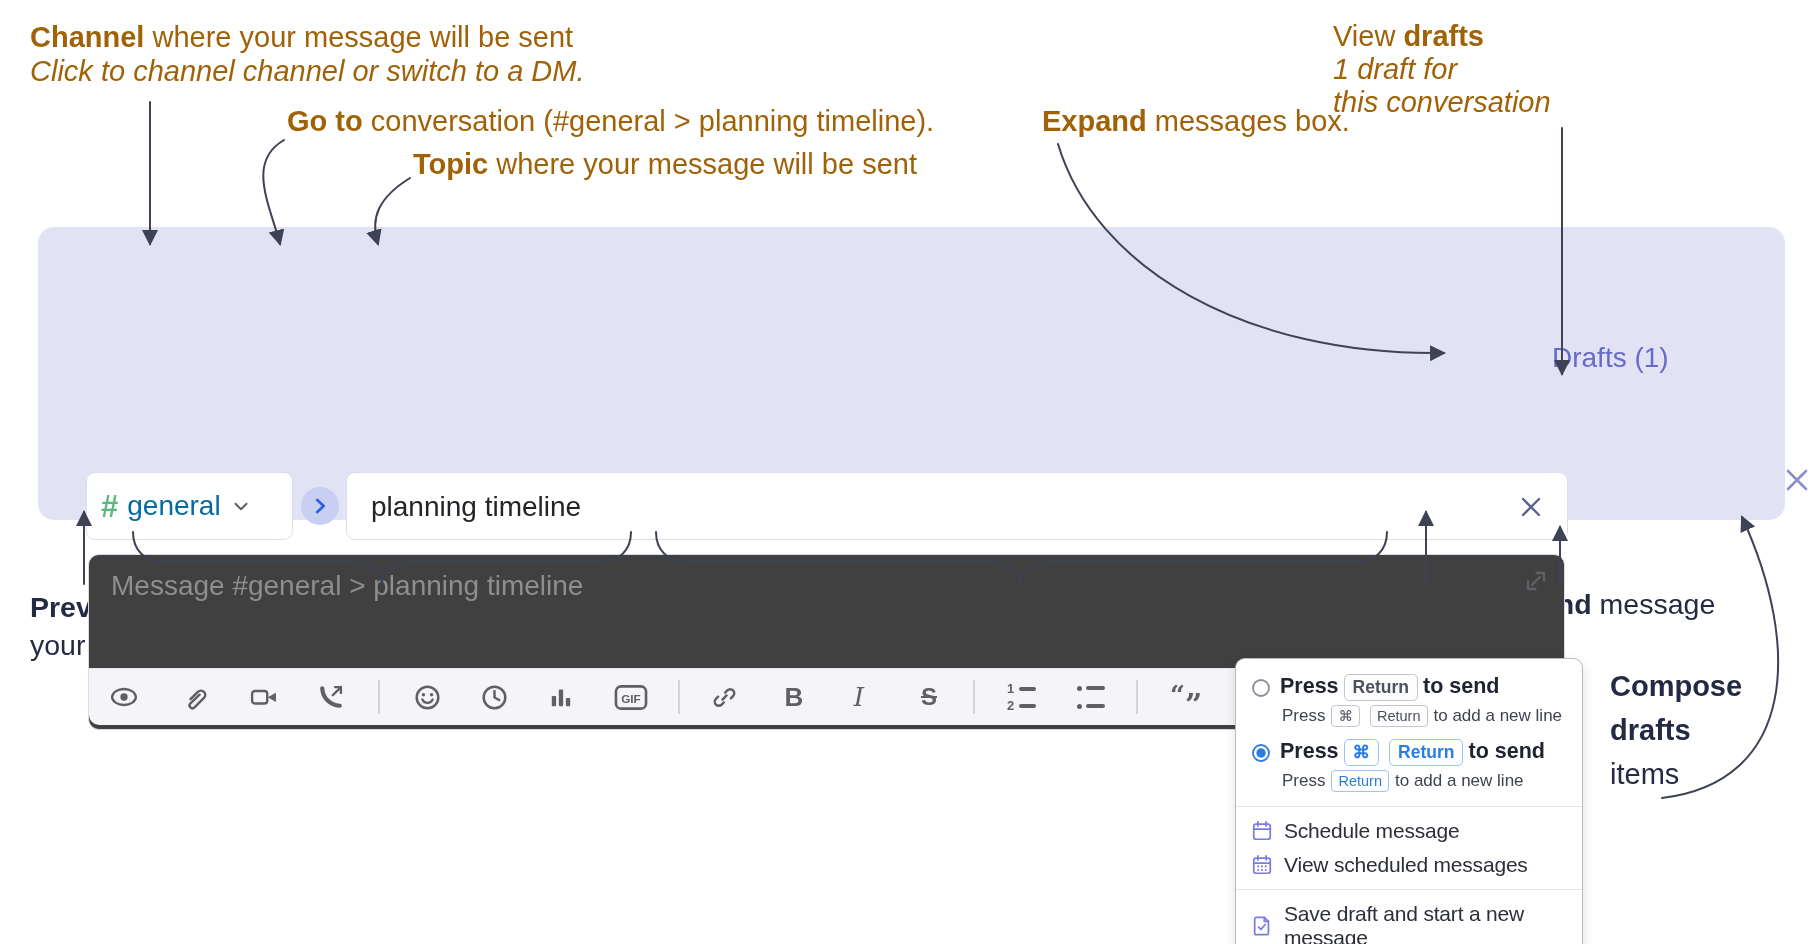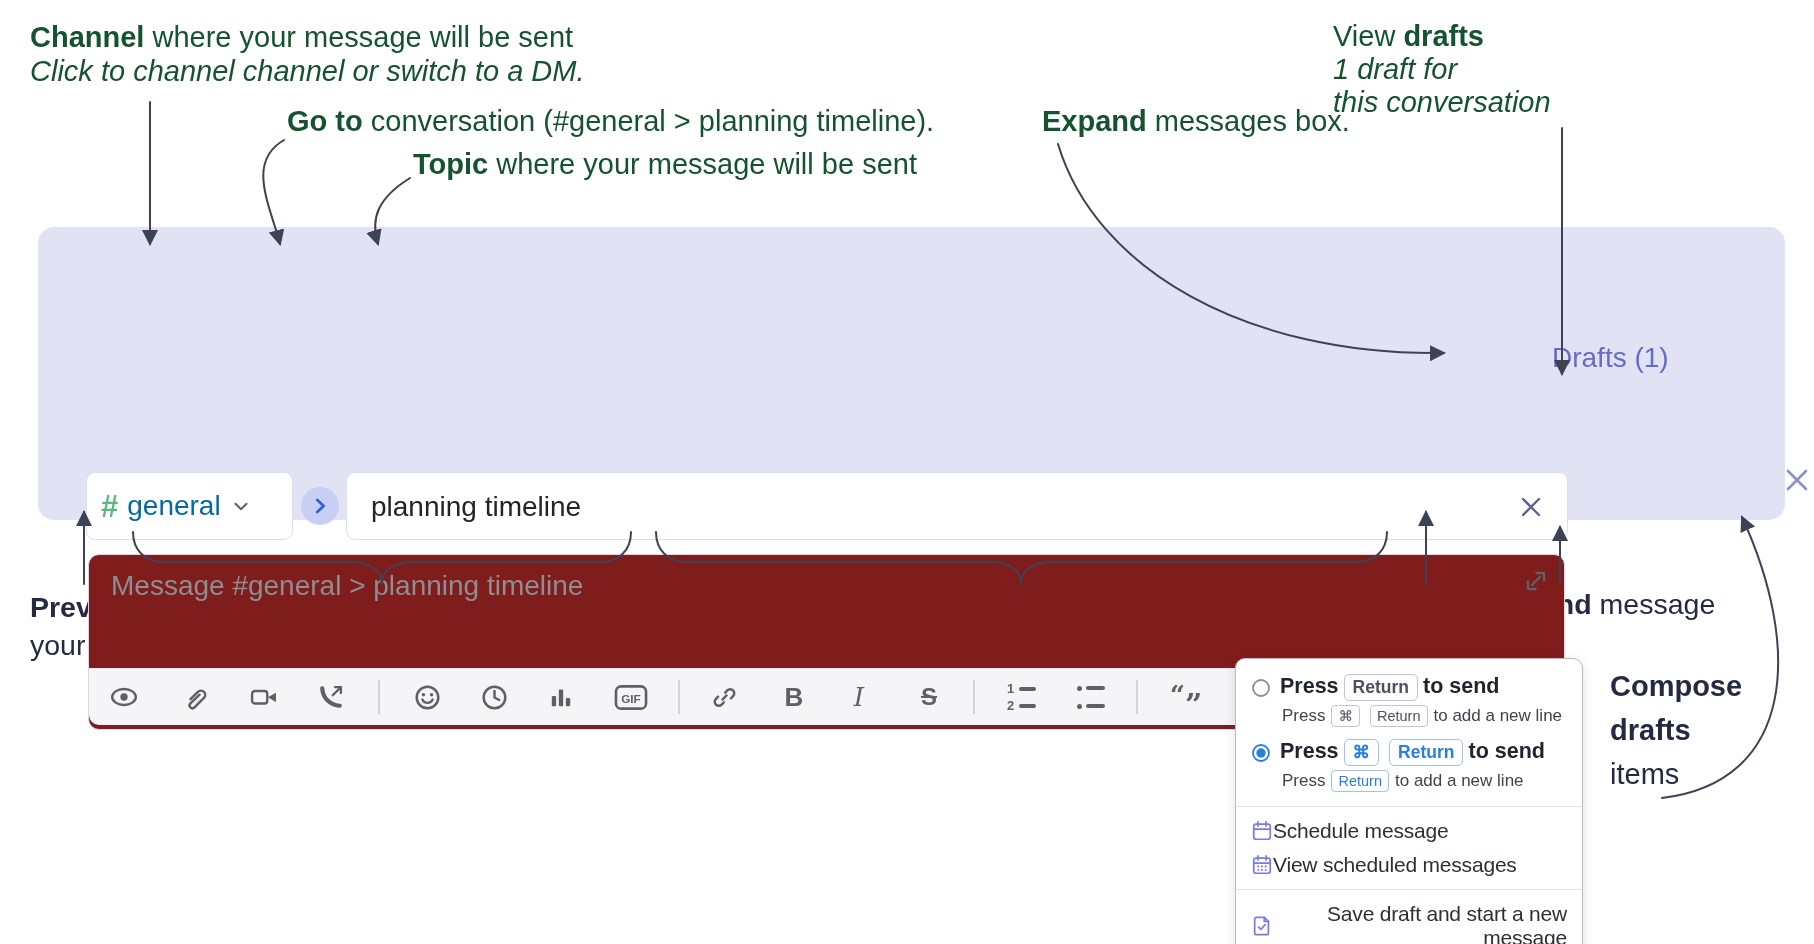--- a/index.html
+++ b/index.html
@@ -1,20 +1,20 @@
 <!DOCTYPE html>
 <html><head>
 <meta charset="utf-8">
 <style>
   html,body{margin:0;padding:0;background:#ffffff;}
   .canvas{position:relative;width:1814px;height:944px;background:#ffffff;
           font-family:"Liberation Sans",sans-serif;color:#242a43;overflow:hidden;}
 
   
-  .ann{position:absolute;font-size:29px;line-height:34px;color:#14532d;}
+  .ann{position:absolute;font-size:29px;line-height:34px;color:#a16207;}
   .ann b{font-weight:700;}
   .ann .it{font-style:italic;}
   .lbl{position:absolute;font-size:28.5px;color:#242a43;}
   .lbl b{font-weight:700;}
 
   
   .overlay{position:absolute;left:0;top:0;z-index:6;pointer-events:none;}
 
   
   .compose{position:absolute;left:38px;top:227px;width:1747px;height:293px;
@@ -27,21 +27,21 @@
   .chan-name{font-size:28px;color:#0369a1;}
   .go-btn{position:absolute;left:263px;top:260px;width:38px;height:38px;border-radius:50%;
           background:#c9cff2;display:flex;align-items:center;justify-content:center;}
   .topic{position:absolute;left:308px;top:245px;width:1222px;height:68px;background:#fff;
          border:1px solid #dcdeee;border-radius:9px;box-sizing:border-box;}
   .topic input{position:absolute;left:22px;top:0;width:1130px;height:66px;border:none;outline:none;
          font-family:"Liberation Sans",sans-serif;font-size:28px;color:#232328;background:transparent;}
   .topic-clear{position:absolute;right:22px;top:20px;width:28px;height:28px;cursor:pointer;}
   .box-close{position:absolute;left:1744px;top:238px;width:30px;height:30px;cursor:pointer;}
 
-  .msg-box{position:absolute;left:50px;top:327px;width:1477px;height:176px;background:#7f1d1d;
+  .msg-box{position:absolute;left:50px;top:327px;width:1477px;height:176px;background:#404040;
            border:1px solid #d8daea;border-radius:11px;box-sizing:border-box;}
   .msg-ph{position:absolute;left:22px;top:15px;font-size:28px;color:#8e8e92;}
   .expand-btn{position:absolute;right:14px;top:12px;width:28px;height:28px;cursor:pointer;color:#5f6168;}
 
   .toolbar{position:absolute;left:0;bottom:4px;width:100%;height:56px;background:#f5f5f7;
            border-top:1px solid #e6e6ee;border-radius:0 0 10px 10px;}
   .tb{position:absolute;top:8px;width:40px;height:40px;display:flex;align-items:center;
       justify-content:center;color:#5e6066;cursor:pointer;background:none;border:none;padding:0;}
   .tb-div{position:absolute;top:11px;width:2px;height:34px;background:#d2d3dc;}
   .tb .g-b{font-size:26px;font-weight:800;color:#5e6066;}
@@ -67,22 +67,22 @@
   .popup{position:absolute;left:1235px;top:658px;width:348px;box-sizing:border-box;background:#fff;
          border:1px solid #b9bac4;border-radius:10px;box-shadow:0 4px 12px rgba(40,40,60,.14);
          padding:10px 0 8px;z-index:4;}
   .pm-row{display:flex;align-items:center;gap:9px;padding:5px 15px 2px;font-size:21.5px;color:#20242e;cursor:pointer;font-weight:bold;}
   .pm-sub{padding:2px 15px 7px 46px;font-size:17px;color:#3f434e;display:flex;align-items:center;gap:2px;}
   .kb{display:inline-block;border:1.6px solid #c3c5cf;border-radius:5px;background:#fdfdfe;
       padding:0 8px;line-height:25px;font-size:17.5px;color:#4d515e;margin:0 5px;}
   .kb.sm{line-height:20px;font-size:14.5px;padding:0 6px;border-radius:4px;margin:0 4px;}
   .kb.blue{border-color:#9dc2f7;color:#2a7de1;background:#fff;}
   .pm-div{border-top:1px solid #e2e3e9;margin:7px 0;}
-  .pm-item{display:flex;align-items:center;padding:5px 15px;font-size:21px;
-           letter-spacing:-0.2px;color:#2c2f38;cursor:pointer;text-align:right;}
+  .pm-item{display:flex;align-items:center;gap:11px;padding:5px 15px;font-size:21px;
+           letter-spacing:-0.2px;color:#2c2f38;cursor:pointer;}
   .pm-item svg{flex:0 0 auto;color:#7a7ddd;}
 </style>
 </head>
 <body>
 
 <div class="canvas">
 
   <svg class="overlay" width="1814" height="944">
     <defs>
       <marker id="arr" markerWidth="10" markerHeight="10" refX="7" refY="4" orient="auto">

